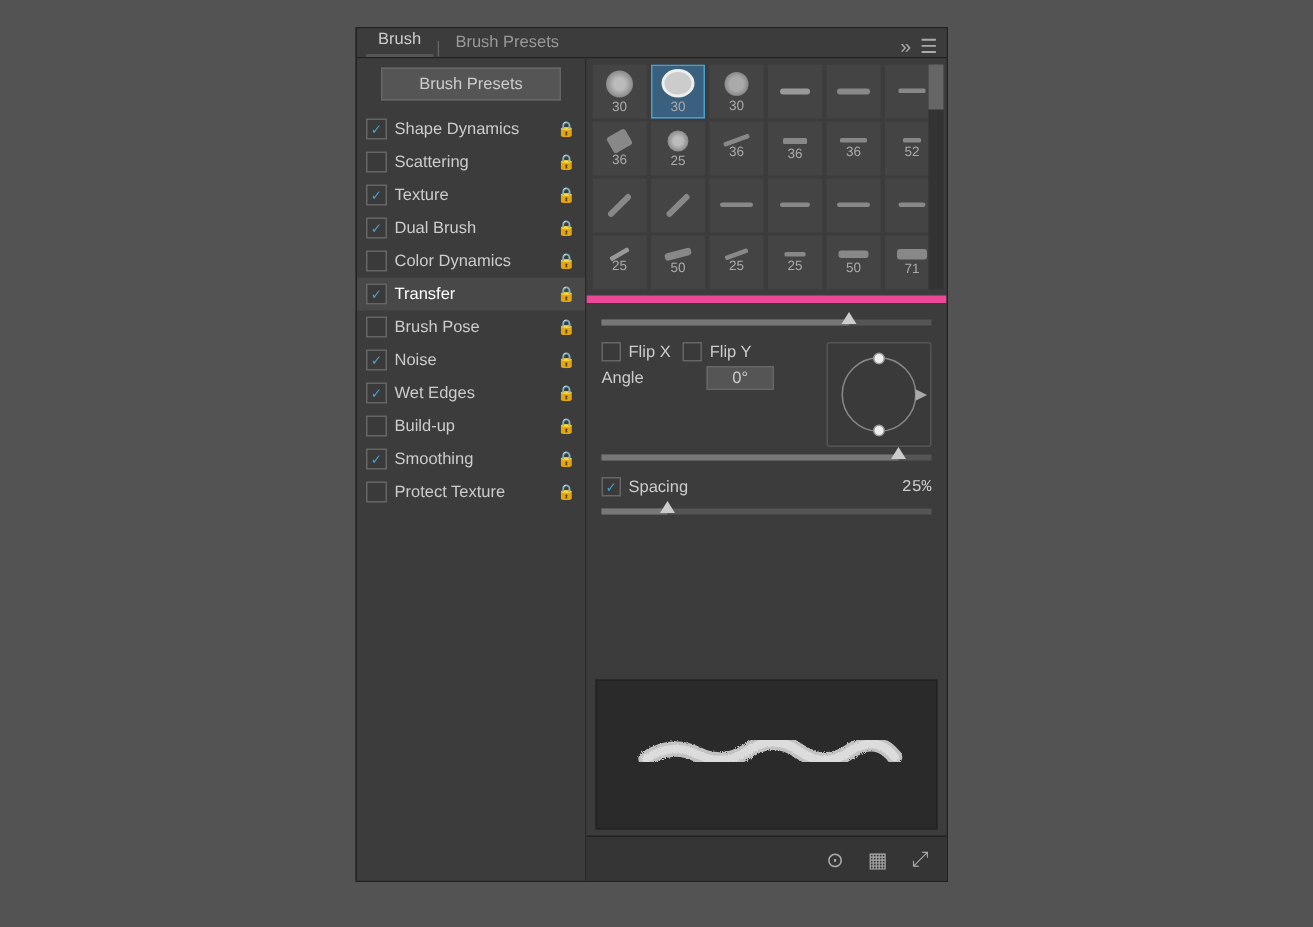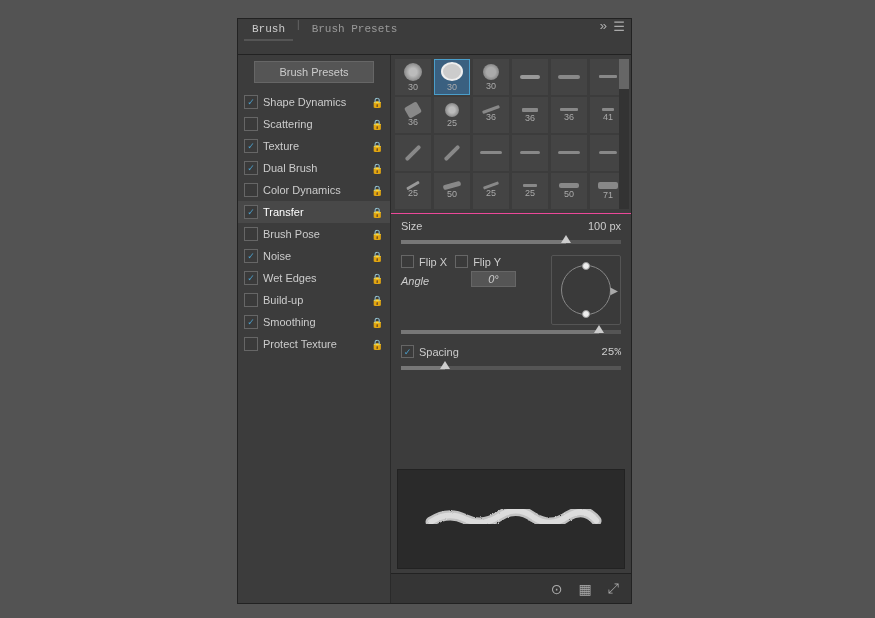--- a/index.html
+++ b/index.html
@@ -15,26 +15,25 @@
     .panel-wrapper {
       position: absolute;
       left: 237px;
       top: 18px;
       width: 395px;
       background: #3c3c3c;
       border: 1px solid #222;
     }
     .panel-tab-bar {
       display: flex;
-      align-items: flex-start;
+      align-items: flex-end;
       background: #3c3c3c;
       border-bottom: 1px solid #222;
-      height: 36px;
+      height: 20px;
       padding: 0 6px;
-      font-family: Liberation Mono, monospace;
     }
     .tab-active {
       color: #ccc;
       padding: 4px 8px;
       font-size: 11px;
       border-bottom: 2px solid #555;
       cursor: pointer;
     }
     .tab-inactive {
       color: #999;
@@ -127,21 +126,21 @@
     .main-content {
       flex: 1;
       background: #3c3c3c;
       display: flex;
       flex-direction: column;
       overflow: hidden;
     }
     
     .brush-grid-area {
       padding: 4px;
-      border-bottom: 1px solid #ec4899;
+      border-bottom: 5px solid #ec4899;
       position: relative;
     }
     .brush-grid {
       display: grid;
       grid-template-columns: repeat(6, 1fr);
       gap: 2px;
       max-height: 150px;
       overflow: hidden;
     }
     .brush-cell {
@@ -232,23 +231,22 @@
       flex-shrink: 0;
       cursor: pointer;
     }
     .cb-label {
       color: #ccc;
       font-size: 11px;
       text-align: center;
     }
     .angle-roundness-row {
       display: flex;
-      align-items: flex-end;
+      align-items: center;
       margin-bottom: 4px;
-      font-style: italic;
     }
     .angle-label {
       min-width: 70px;
       color: #ccc;
       font-size: 11px;
     }
     .angle-value-box {
       background: #555;
       border: 1px solid #666;
       color: #ccc;
@@ -446,21 +444,21 @@
           <div class="brush-cell">
             <div style="width:16px;height:4px;border-radius:1px;background:#888;"></div>
             <span class="brush-label">36</span>
           </div>
           <div class="brush-cell">
             <div style="width:18px;height:3px;background:#888;border-radius:1px;"></div>
             <span class="brush-label">36</span>
           </div>
           <div class="brush-cell">
             <div style="width:12px;height:3px;background:#888;border-radius:1px;"></div>
-            <span class="brush-label">41</span>
+            <span class="brush-label">52</span>
           </div>
 
           <div class="brush-cell">
             <div style="width:20px;height:4px;background:#888;transform:rotate(-45deg);border-radius:2px;"></div>
             <span class="brush-label"></span>
           </div>
           <div class="brush-cell">
             <div style="width:20px;height:4px;background:#888;transform:rotate(-45deg);border-radius:2px;"></div>
             <span class="brush-label"></span>
           </div>
@@ -507,24 +505,20 @@
           </div>
         </div>
 
         <div style="position:absolute;right:2px;top:4px;bottom:4px;width:10px;background:#333;">
           <div style="width:10px;height:30px;background:#666;position:absolute;top:0;"></div>
         </div>
       </div>
 
       <div class="controls-section">
 
-        <div class="control-row">
-          <span class="control-label">Size</span>
-          <span class="control-value">100 px</span>
-        </div>
         <div class="slider-container">
           <div class="slider-track"></div>
           <div class="slider-fill" style="width:75%;"></div>
           <div class="slider-thumb" style="left:calc(75% - 5px);"></div>
         </div>
 
         <div style="display:flex;gap:8px;align-items:flex-start;">
           <div style="flex:1;">
             <div class="checkbox-row">
               <div class="cb"></div>

